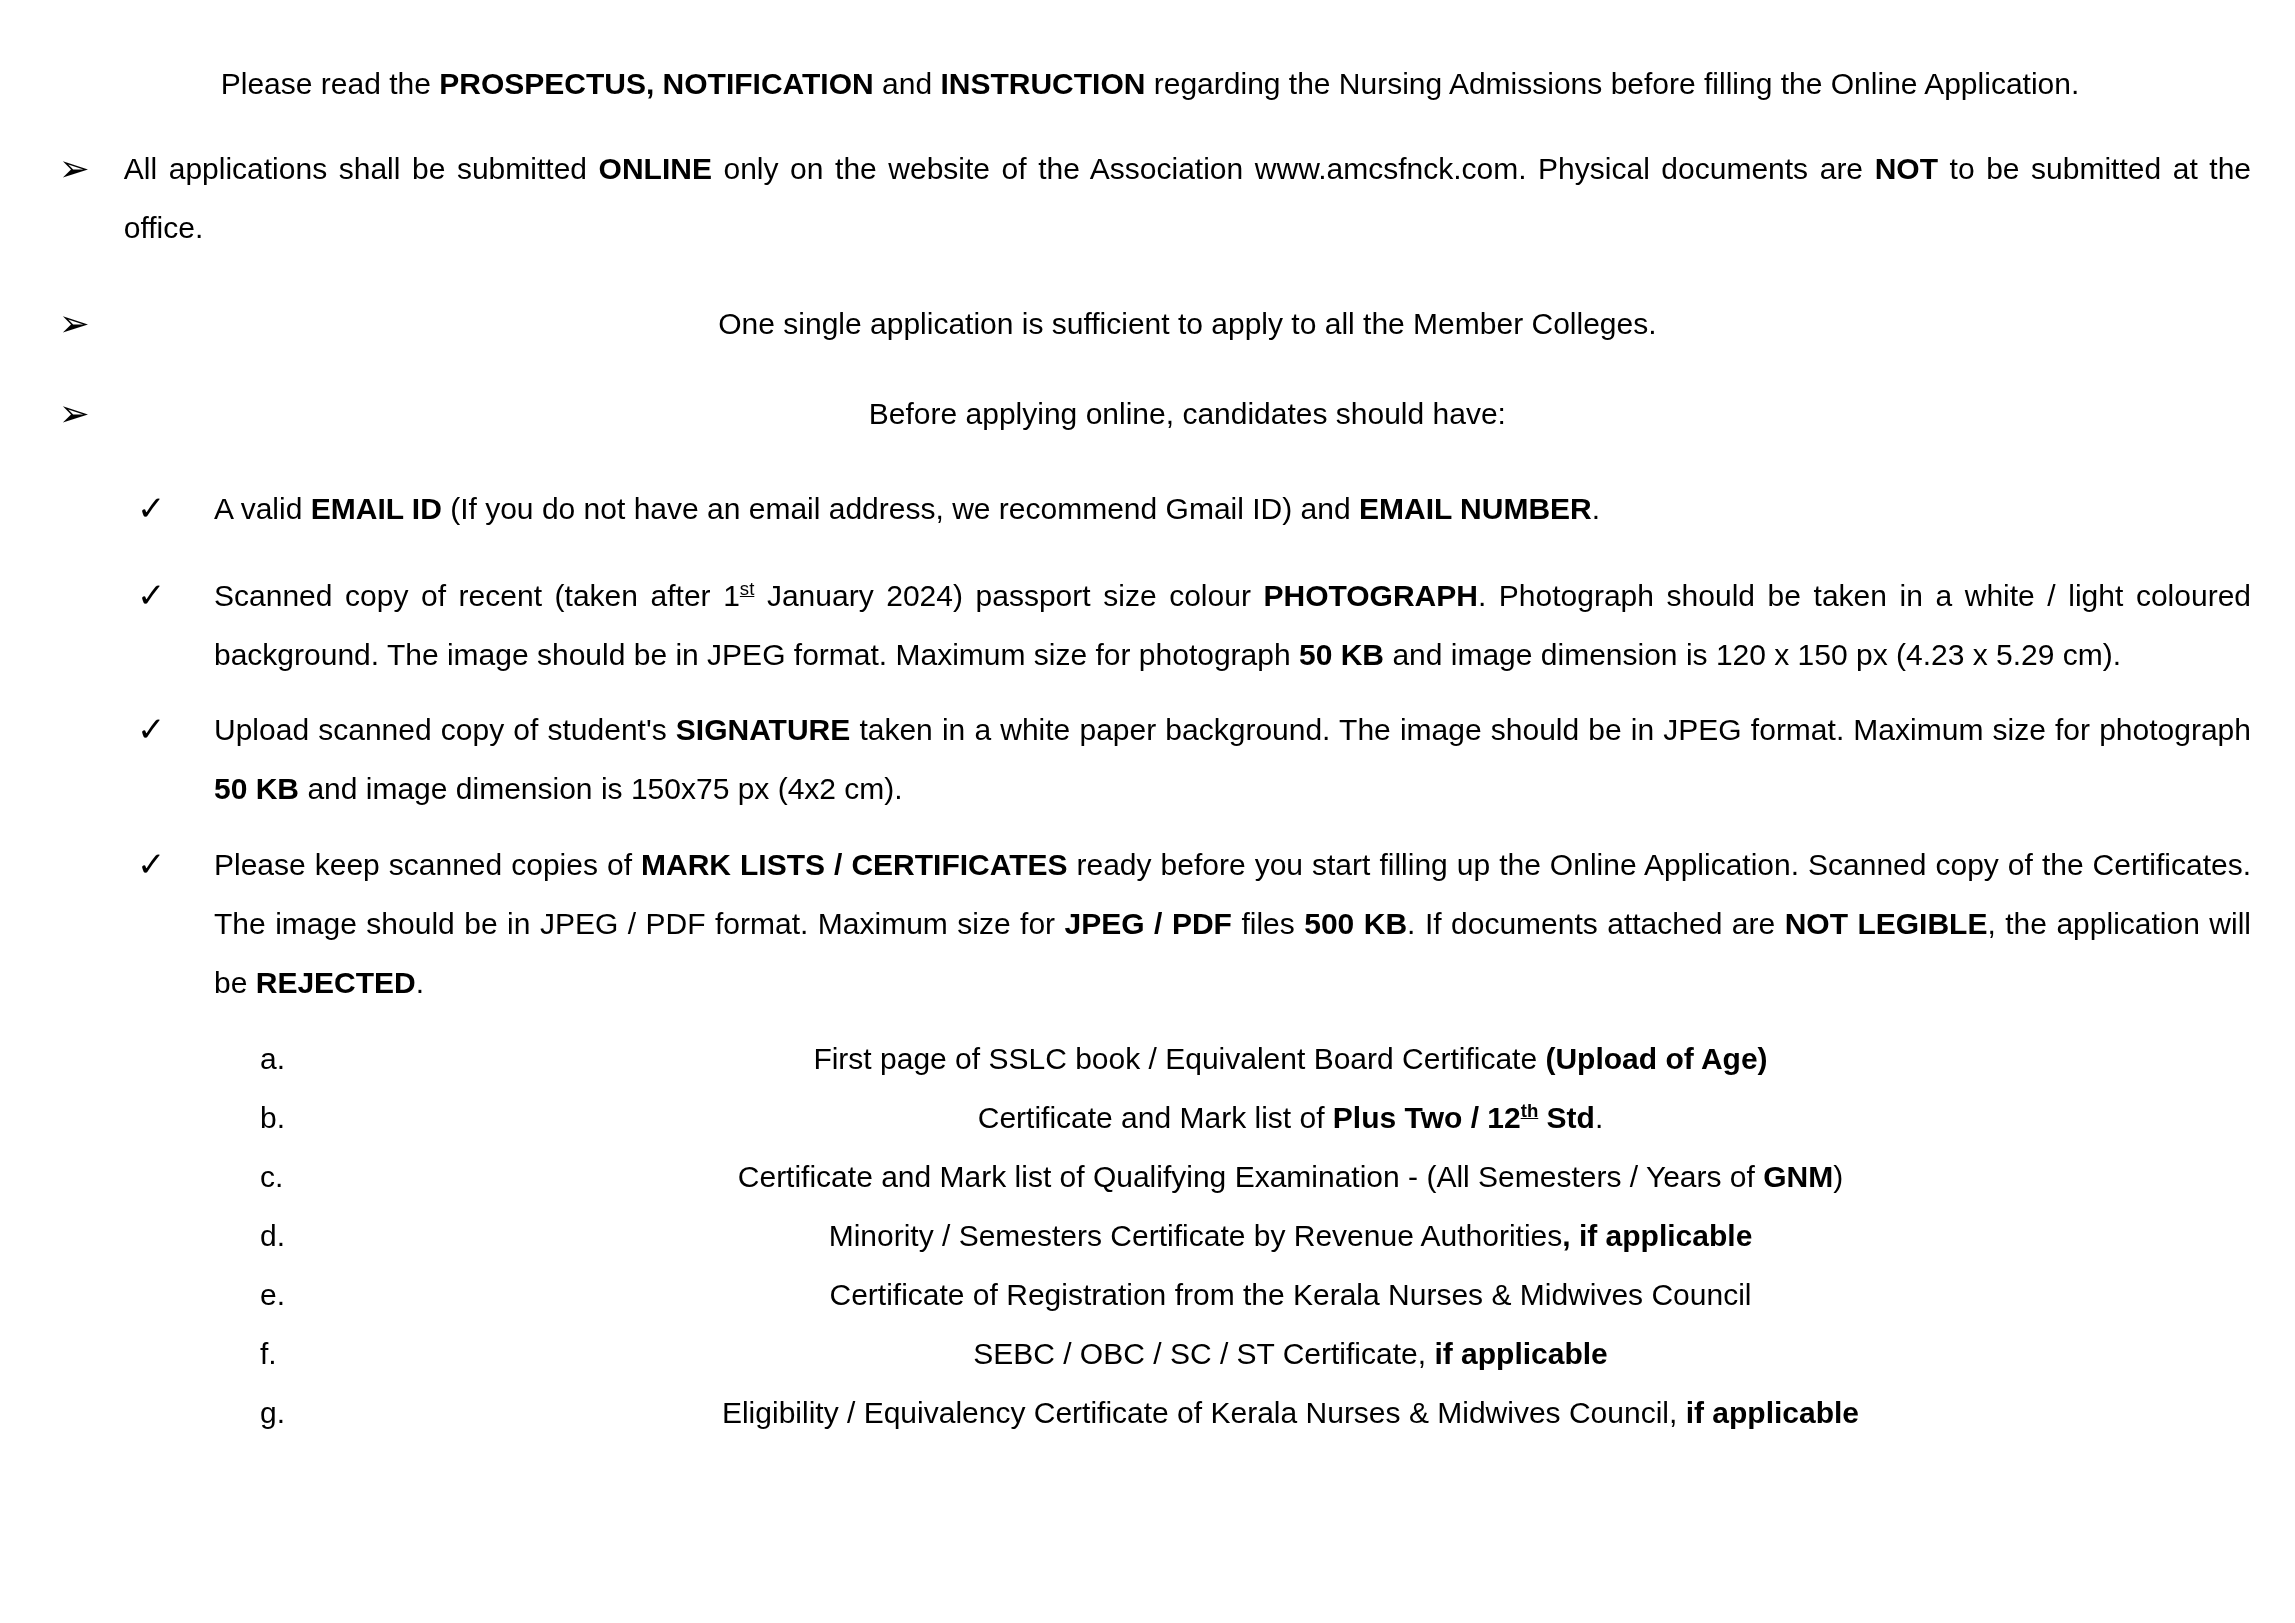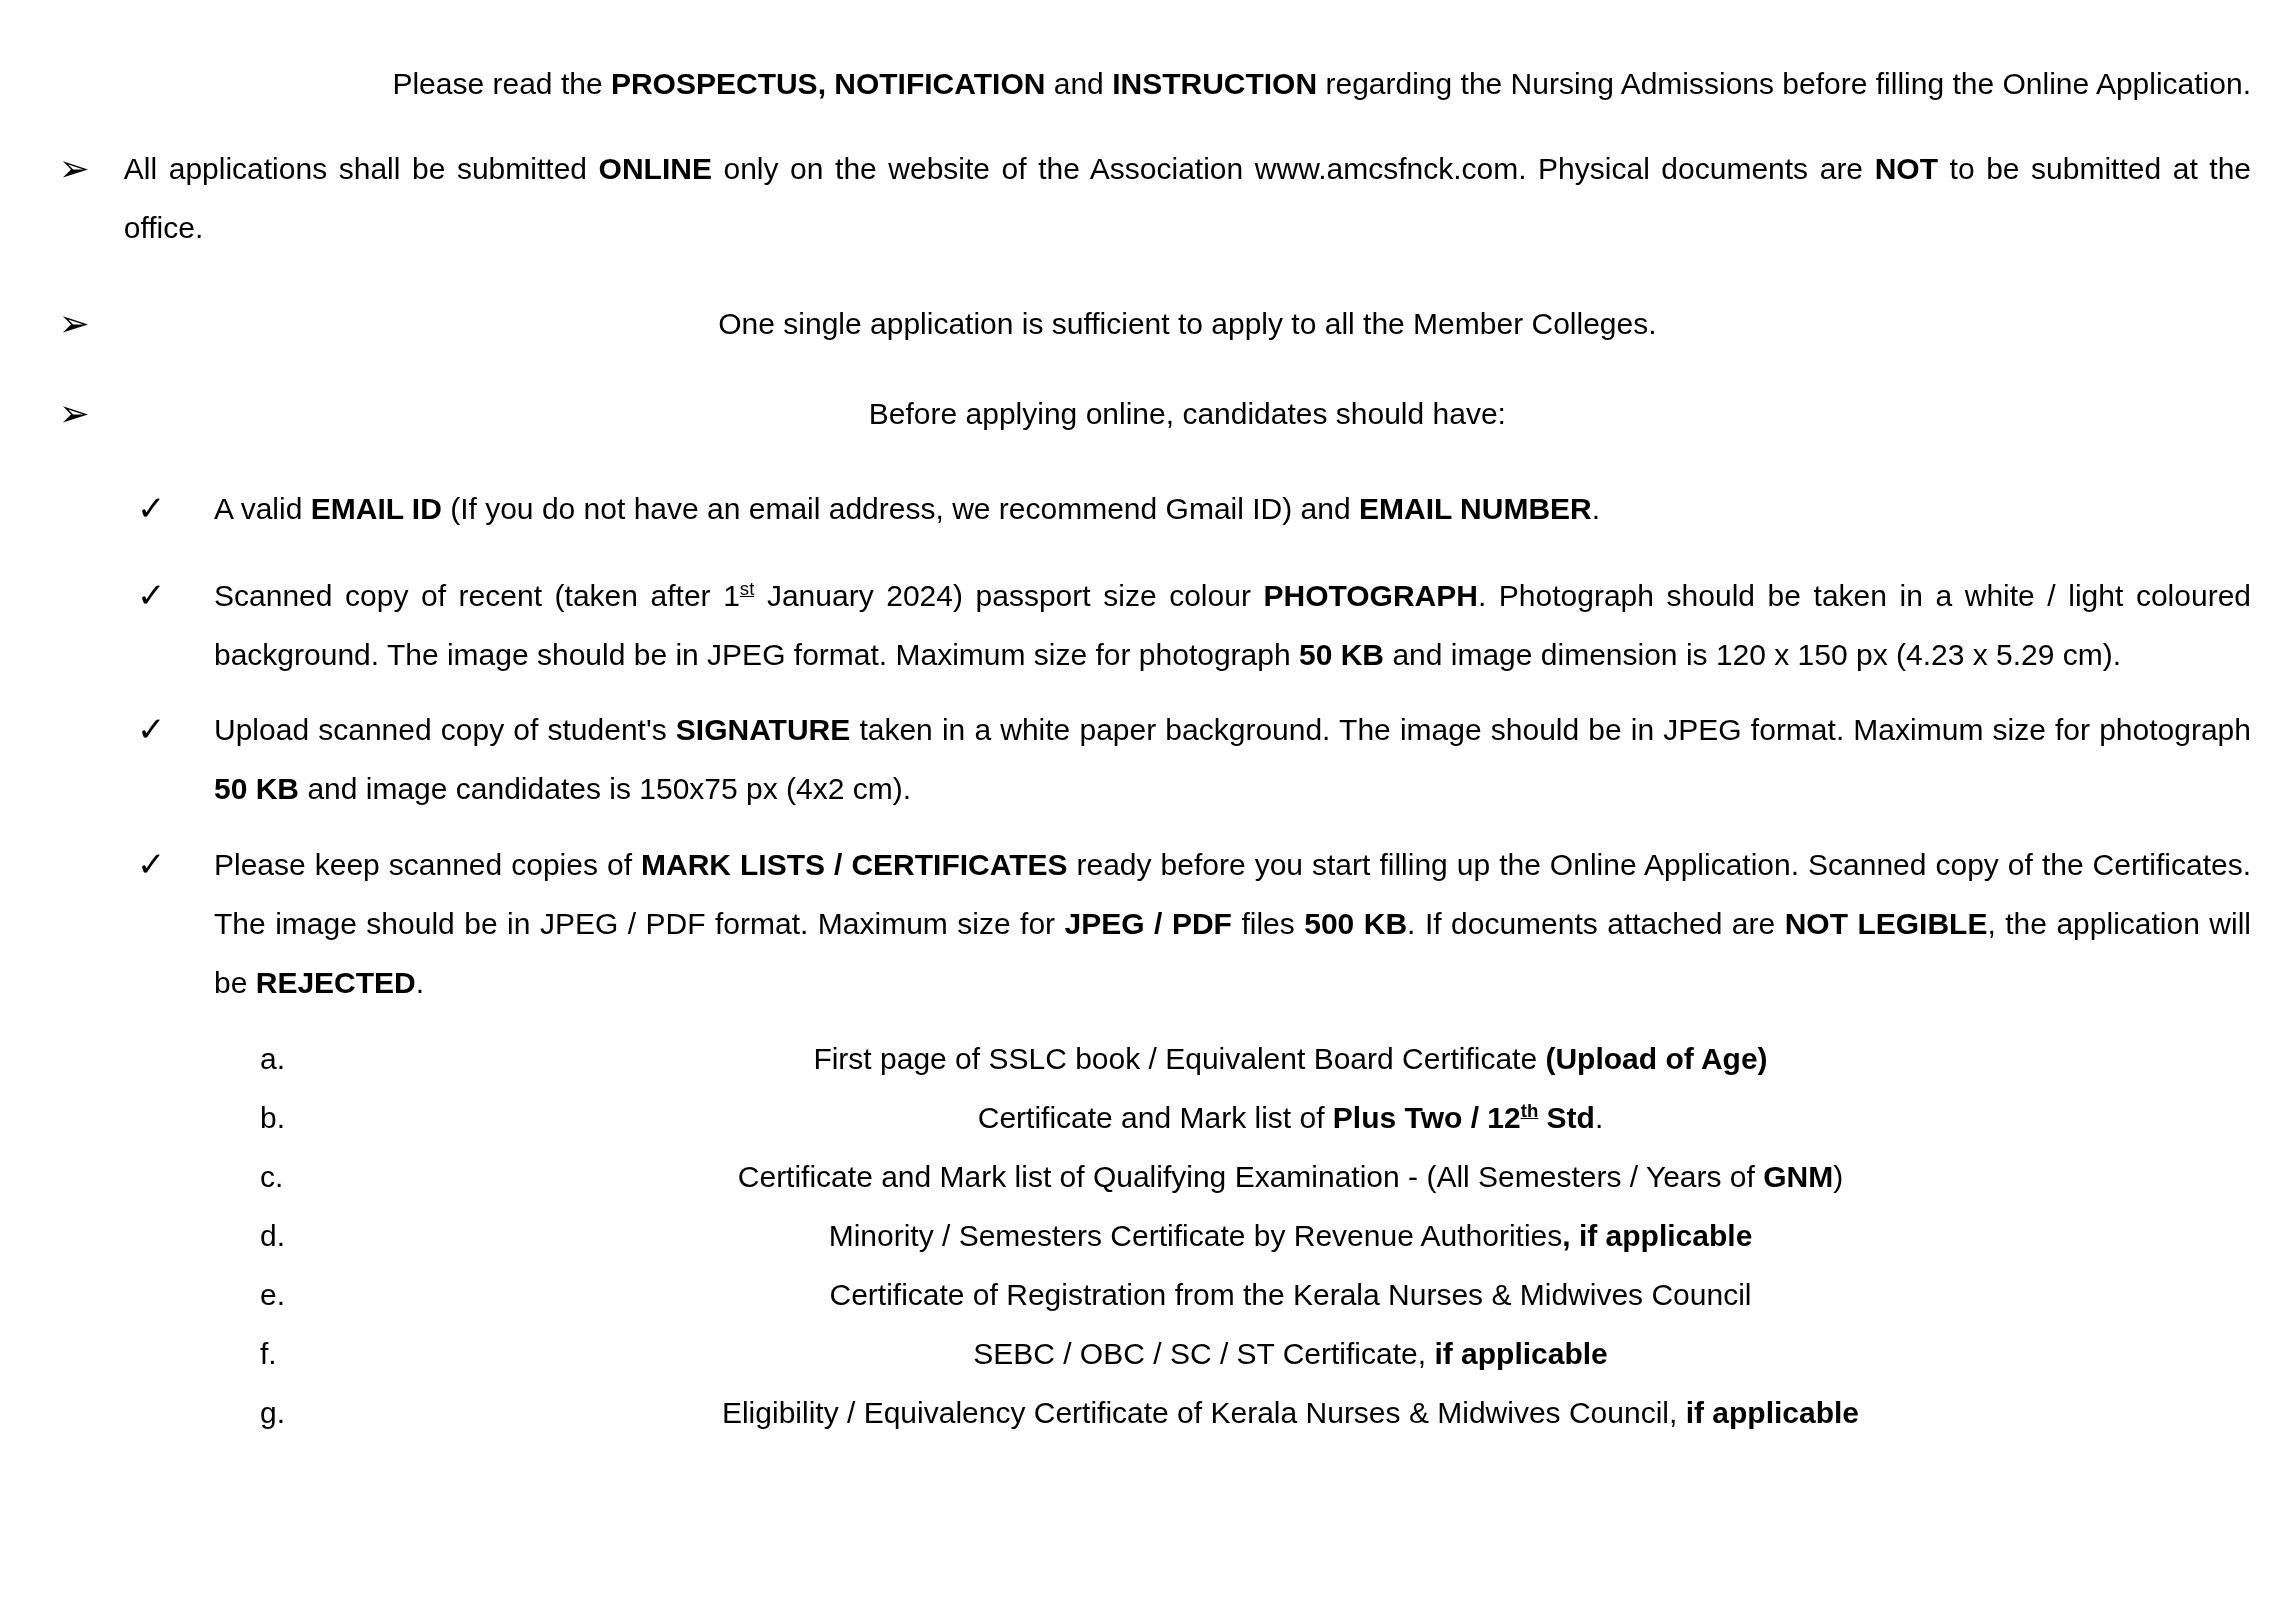--- a/index.html
+++ b/index.html
@@ -29,21 +29,21 @@
   
   .l1 { margin-left: 9.8px; }
   .l1 .marker { width: 65px; font-size: 37px; }
   
   .l2 { margin-left: 88px; }
   .l2 .marker { width: 77px; font-size: 34px; }
   
   .l3 { margin-left: 211px; }
   .l3 .marker { width: 70px; }
   .text { flex: 1; text-align: justify; }
-  .intro { text-align: right; }
+  .intro { text-align: center; }
   .oneline { text-align: center; }
   .b { font-weight: 700; }
   .sup { font-size: 0.62em; vertical-align: super; line-height: 0; text-decoration: underline; }
   
   .mt-b1 { margin-top: 26px; }
   .mt-b2 { margin-top: 37px; }
   .mt-b3 { margin-top: 31px; }
   .mt-c1 { margin-top: 36px; }
   .mt-c2 { margin-top: 28px; }
   .mt-c3 { margin-top: 16.4px; }
@@ -77,21 +77,21 @@
     <p class="text"><span>A valid </span><span class="b">EMAIL ID</span><span> (If you do not have an email address, we recommend Gmail ID) and </span><span class="b">EMAIL NUMBER</span><span>.</span></p>
   </div>
 
   <div class="row l2 mt-c2">
     <span class="marker">✓</span>
     <p class="text"><span>Scanned copy of recent (taken after 1</span><span class="sup">st</span><span> January 2024) passport size colour </span><span class="b">PHOTOGRAPH</span><span>. Photograph should be taken in a white / light coloured background. The image should be in JPEG format. Maximum size for photograph </span><span class="b">50 KB</span><span> and image dimension is 120 x 150 px (4.23 x 5.29 cm).</span></p>
   </div>
 
   <div class="row l2 mt-c3">
     <span class="marker">✓</span>
-    <p class="text"><span>Upload scanned copy of student's </span><span class="b">SIGNATURE</span><span> taken in a white paper background. The image should be in JPEG format. Maximum size for photograph </span><span class="b">50 KB</span><span> and image candidates is 150x75 px (4x2 cm).</span></p>
+    <p class="text"><span>Upload scanned copy of student's </span><span class="b">SIGNATURE</span><span> taken in a white paper background. The image should be in JPEG format. Maximum size for photograph </span><span class="b">50 KB</span><span> and image dimension is 150x75 px (4x2 cm).</span></p>
   </div>
 
   <div class="row l2 mt-c4">
     <span class="marker">✓</span>
     <p class="text"><span>Please keep scanned copies of </span><span class="b">MARK LISTS / CERTIFICATES</span><span> ready before you start filling up the Online Application. Scanned copy of the Certificates. The image should be in JPEG / PDF format. Maximum size for </span><span class="b">JPEG / PDF</span><span> files </span><span class="b">500 KB</span><span>. If documents attached are </span><span class="b">NOT LEGIBLE</span><span>, the application will be </span><span class="b">REJECTED</span><span>.</span></p>
   </div>
 
   <div class="row l3 mt-la">
     <span class="marker">a.</span>
     <p class="text oneline"><span>First page of SSLC book / Equivalent Board Certificate </span><span class="b">(Upload of Age)</span></p>

